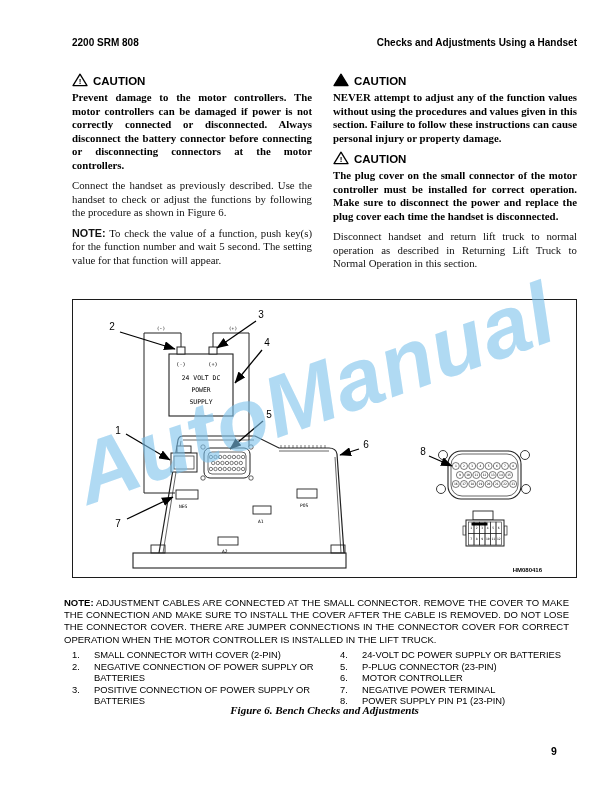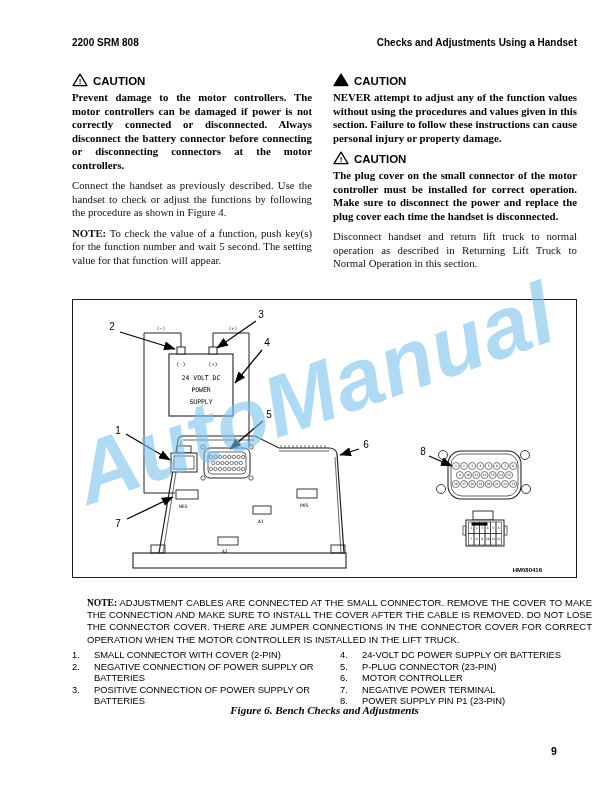--- a/index.html
+++ b/index.html
@@ -10,31 +10,31 @@
        justify-content:space-between;font-family:"Liberation Sans",sans-serif;
        font-weight:bold;font-size:10px;color:#000;}
   
   .col{position:absolute;top:74px;font-size:10.8px;line-height:13.5px;text-align:justify;}
   .col-l{left:72px;width:240px;}
   .col-r{left:333px;width:244px;}
   .warnhead{display:flex;align-items:center;gap:5px;font-family:"Liberation Sans",sans-serif;
             font-weight:bold;font-size:11.5px;height:15px;margin:0 0 2px 0;color:#000;}
   .boldp{font-weight:bold;margin:0 0 7px 0;color:#000;}
   .para{margin:0 0 7px 0;}
-  .sansb{font-family:Liberation Serif, serif;font-weight:bold;}
+  .sansb{font-family:Liberation Sans, sans-serif;font-weight:bold;}
   
   .figbox{position:absolute;left:72px;top:299px;width:505px;height:279px;
           border:1.5px solid #1c1c1c;background:#fff;box-sizing:border-box;}
   .figbox svg{position:absolute;left:0;top:0;}
   .wm{position:absolute;left:78px;top:434px;font-family:"Liberation Sans",sans-serif;
       font-weight:bold;font-style:italic;font-size:86px;line-height:86px;letter-spacing:1px;
       color:#7cc2ec;opacity:.6;transform:rotate(-19.5deg);transform-origin:0 50%;
       white-space:nowrap;pointer-events:none;}
   
-  .fignote{position:absolute;left:87px;top:587px;width:505px;
+  .fignote{position:absolute;left:64px;top:587px;width:505px;
            font-family:"Liberation Sans",sans-serif;font-size:9.5px;line-height:12.4px;
            text-align:justify;color:#000;}
   
   .legend{position:absolute;left:72px;top:649px;width:505px;display:flex;
           font-family:"Liberation Sans",sans-serif;font-size:9.4px;line-height:11.6px;
           letter-spacing:-0.05px;color:#000;}
   .lcol{width:268px;}
   .rcol{flex:1;}
   .lrow{display:grid;grid-template-columns:17px 228px;column-gap:5px;}
   .rrow{display:grid;grid-template-columns:17px 1fr;column-gap:5px;}
@@ -60,21 +60,21 @@
     <div class="warnhead">
       <span>
         <svg width="16" height="14" viewBox="0 0 16 14">
             <path d="M8 1.2 L15 12.6 H1 Z" fill="none" stroke="#000" stroke-width="1.3" stroke-linejoin="round"></path>
             <text x="8" y="11.3" text-anchor="middle" style="font-family:'Liberation Sans',sans-serif;font-size:8px;font-weight:bold;">!</text>
           </svg>
       </span>
       <span>CAUTION</span>
     </div>
     <p class="boldp">Prevent damage to the motor controllers. The motor controllers can be damaged if power is not correctly connected or disconnected. Always disconnect the battery connector before connecting or disconnecting connectors at the motor controllers.</p>
-    <p class="para">Connect the handset as previously described. Use the handset to check or adjust the functions by following the procedure as shown in Figure 4.</p>
+    <p class="para">Connect the handset as previously described. Use the handset to check or adjust the functions by following the procedure as shown in Figure 6.</p>
     <p class="para"><span class="sansb">NOTE:</span> <span>To check the value of a function, push key(s) for the function number and wait 5 second. The setting value for that function will appear.</span></p>
   </div>
 
   <div class="col col-r">
     <div class="warnhead">
       <span>
         <svg width="16" height="14" viewBox="0 0 16 14">
             <path d="M8 1.2 L15 12.6 H1 Z" fill="#000" stroke="#000" stroke-width="1.3" stroke-linejoin="round"></path>
             <text x="8" y="11.3" text-anchor="middle" fill="#fff" style="font-family:'Liberation Sans',sans-serif;font-size:8px;font-weight:bold;">!</text>
           </svg>

